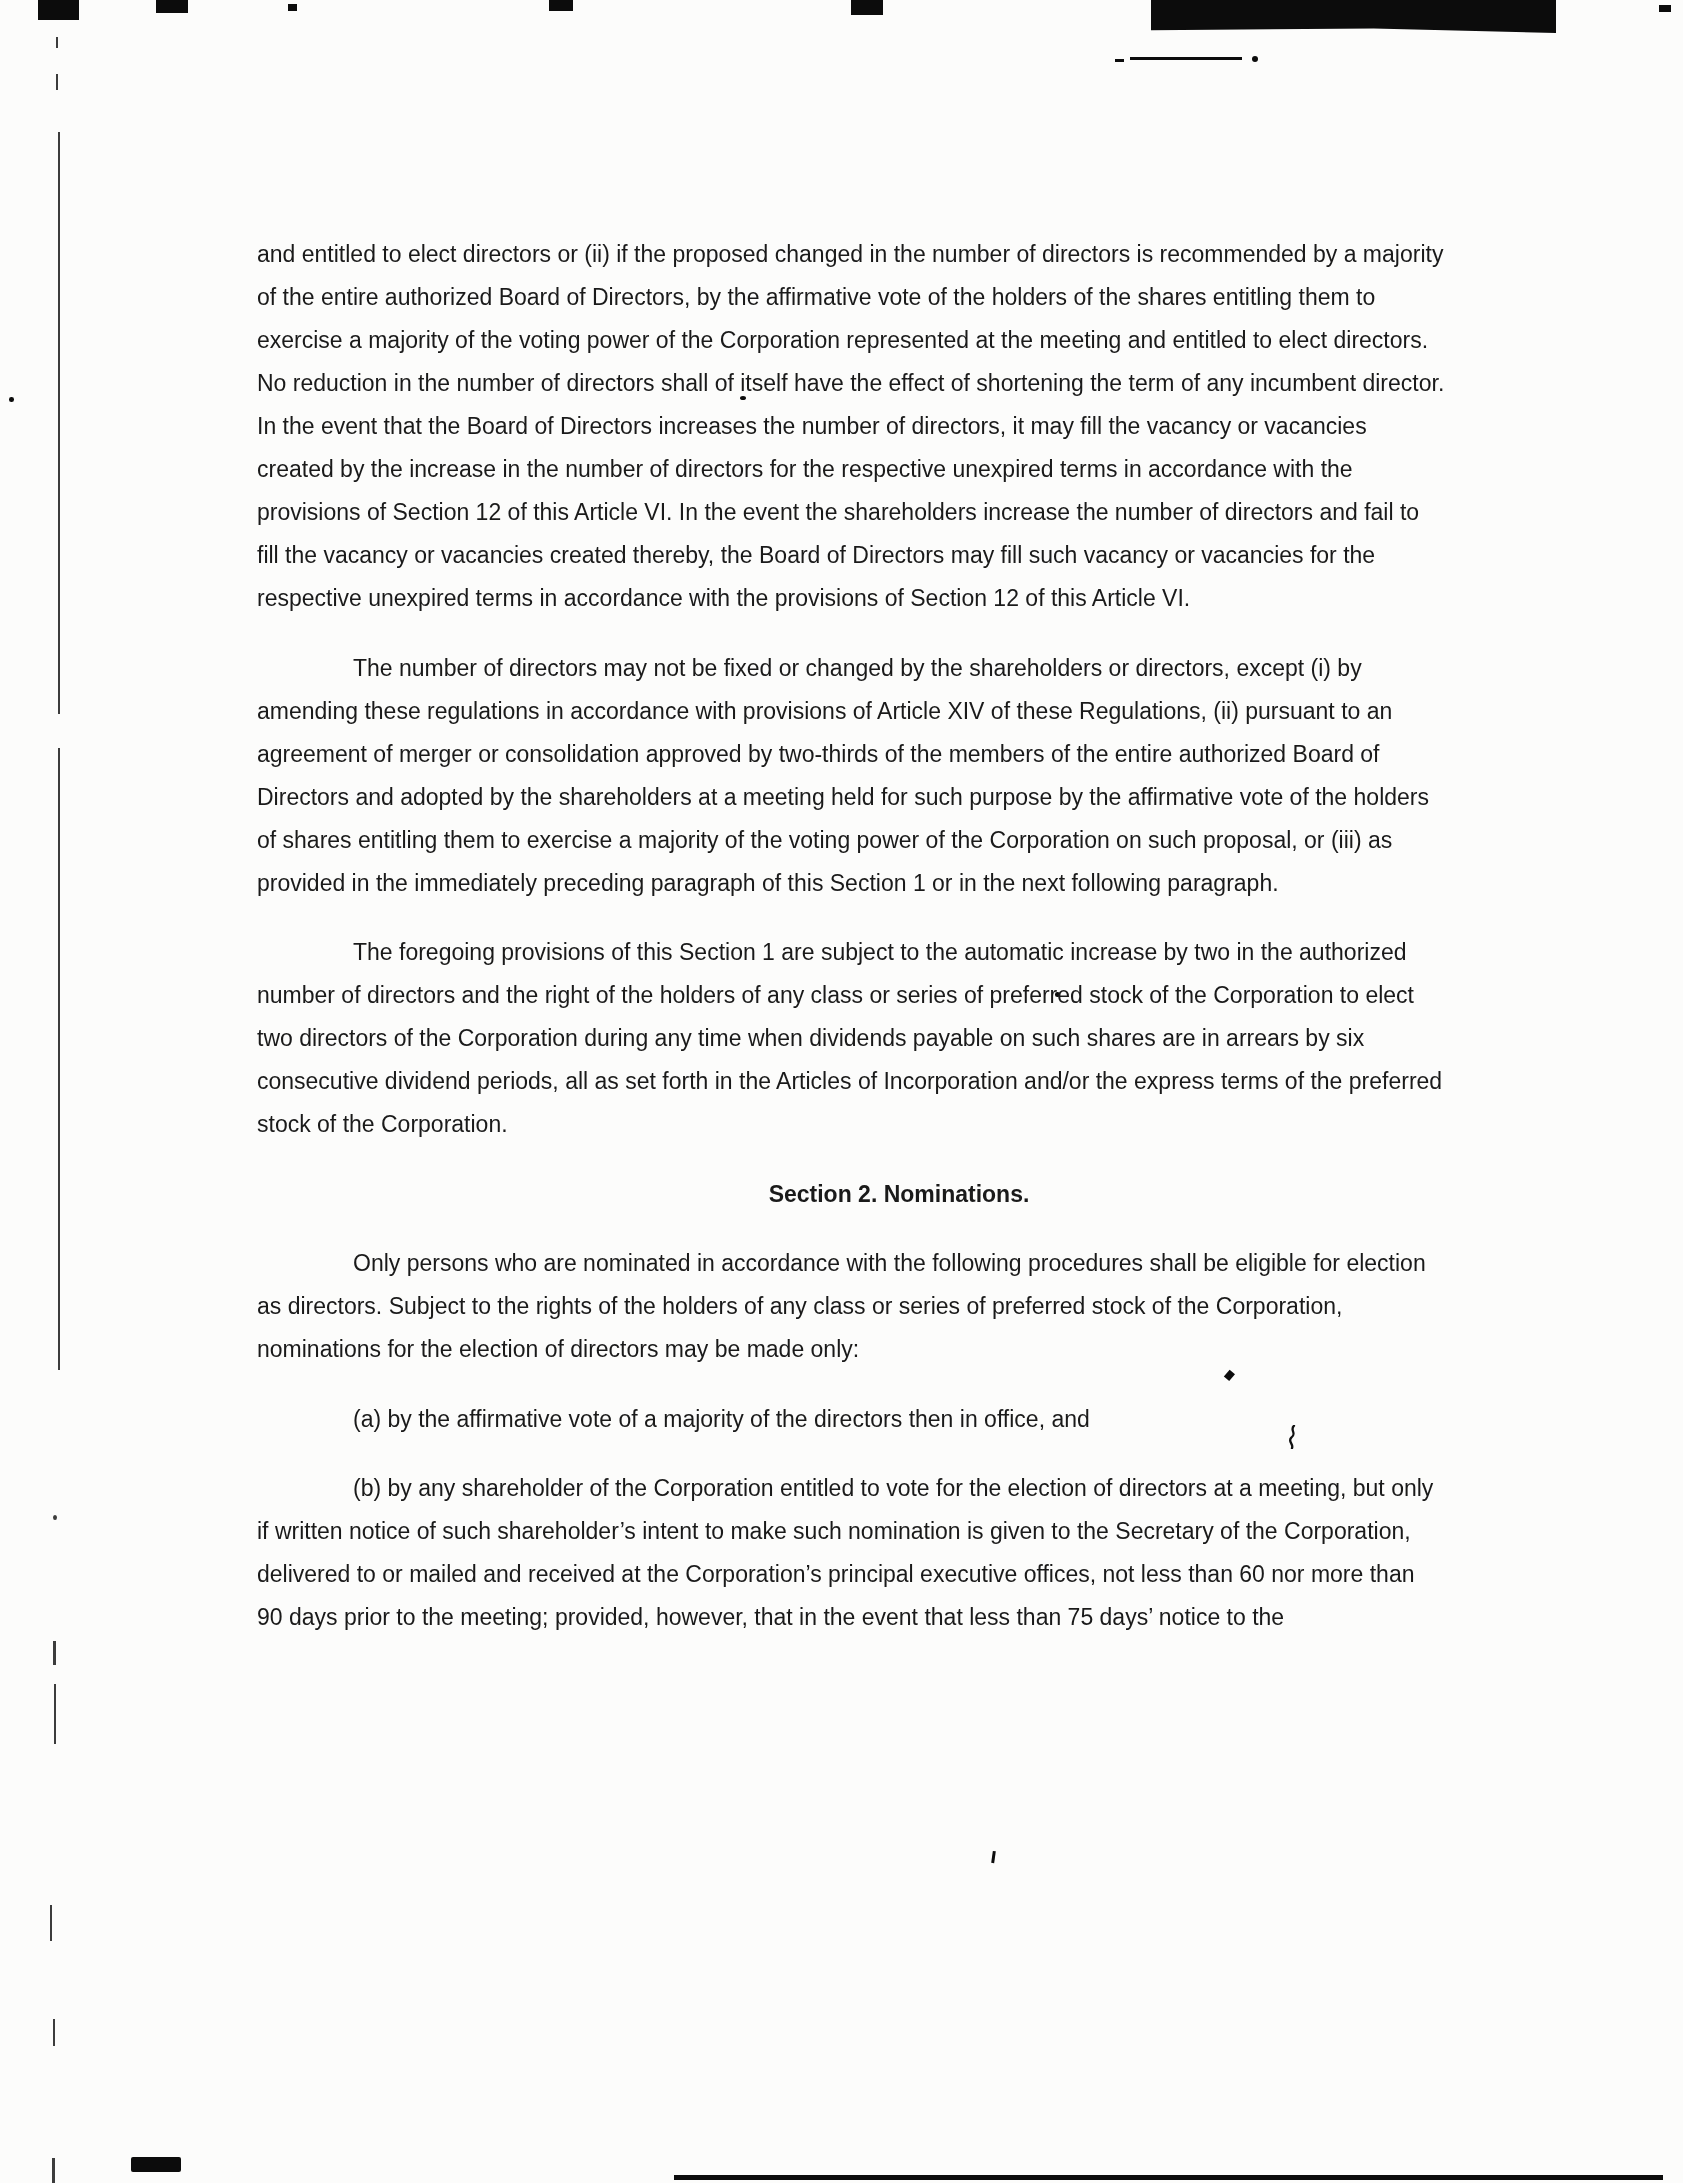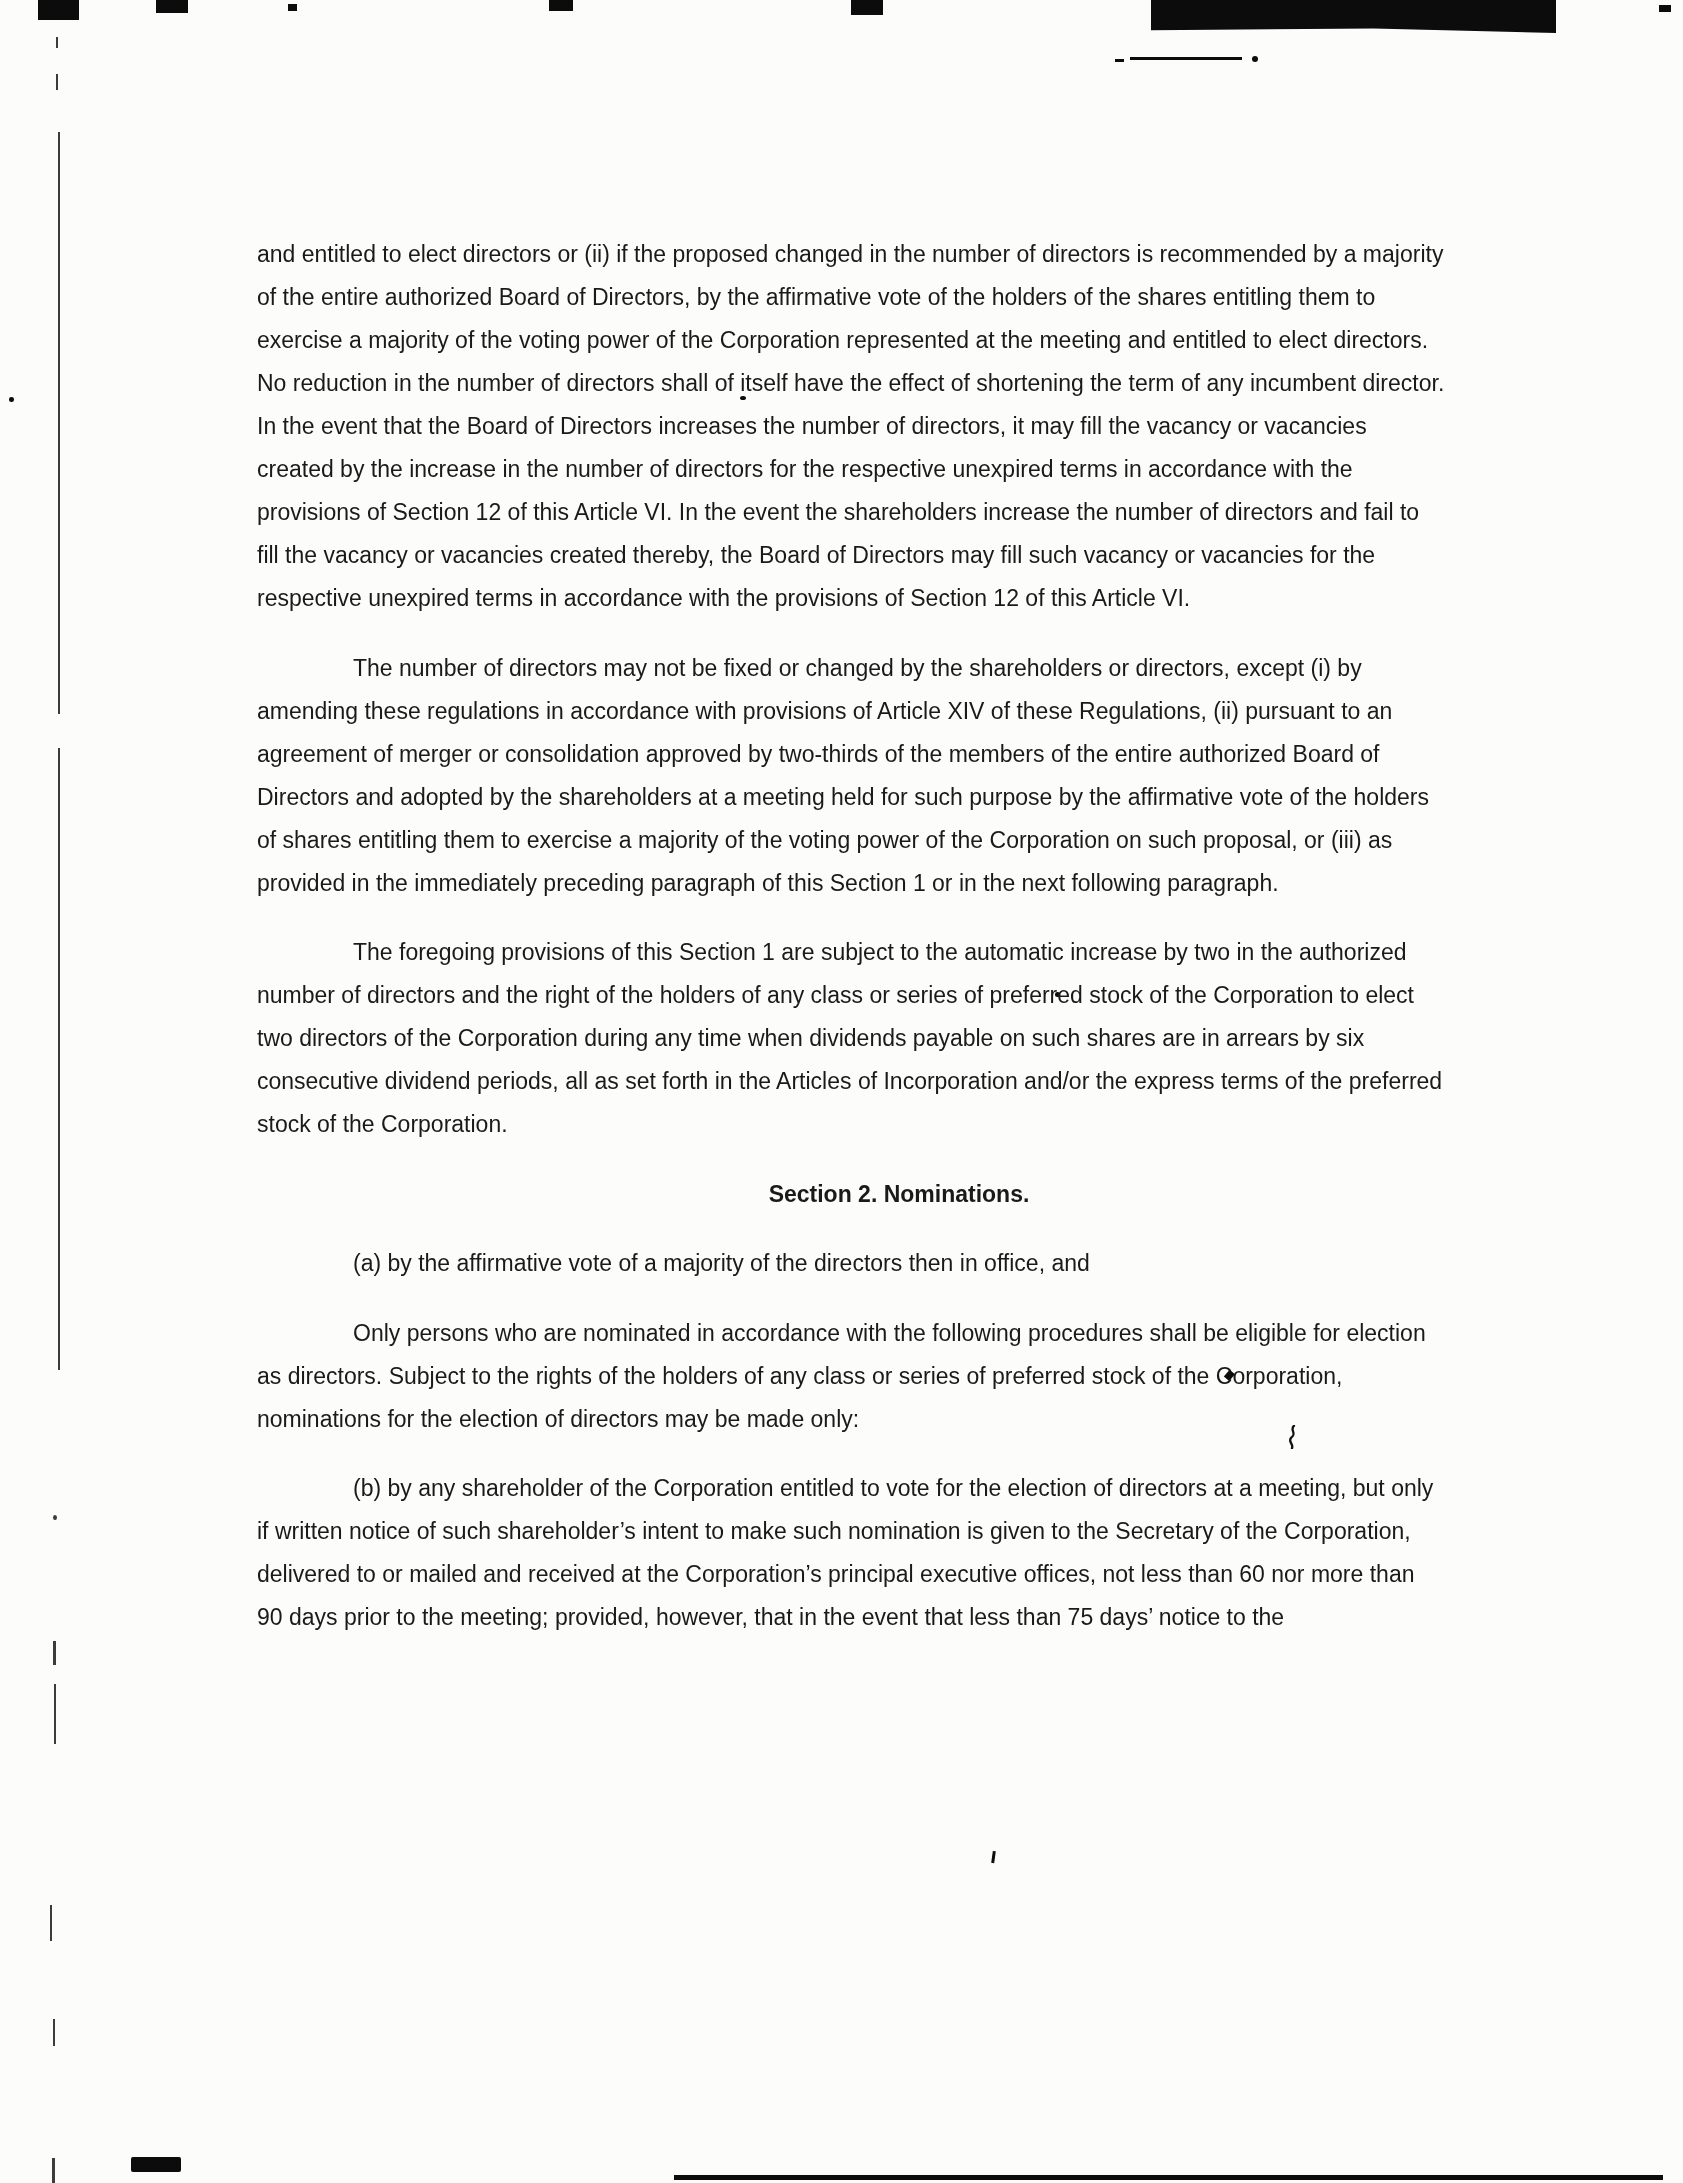--- a/index.html
+++ b/index.html
@@ -98,21 +98,21 @@
 
   <div class="text-block">
     <p>and entitled to elect directors or (ii) if the proposed changed in the number of directors is recommended by a majority of the entire authorized Board of Directors, by the affirmative vote of the holders of the shares entitling them to exercise a majority of the voting power of the Corporation represented at the meeting and entitled to elect directors. No reduction in the number of directors shall of itself have the effect of shortening the term of any incumbent director. In the event that the Board of Directors increases the number of directors, it may fill the vacancy or vacancies created by the increase in the number of directors for the respective unexpired terms in accordance with the provisions of Section 12 of this Article VI. In the event the shareholders increase the number of directors and fail to fill the vacancy or vacancies created thereby, the Board of Directors may fill such vacancy or vacancies for the respective unexpired terms in accordance with the provisions of Section 12 of this Article VI.</p>
 
     <p class="indent">The number of directors may not be fixed or changed by the shareholders or directors, except (i) by amending these regulations in accordance with provisions of Article XIV of these Regulations, (ii) pursuant to an agreement of merger or consolidation approved by two-thirds of the members of the entire authorized Board of Directors and adopted by the shareholders at a meeting held for such purpose by the affirmative vote of the holders of shares entitling them to exercise a majority of the voting power of the Corporation on such proposal, or (iii) as provided in the immediately preceding paragraph of this Section 1 or in the next following paragraph.</p>
 
     <p class="indent">The foregoing provisions of this Section 1 are subject to the automatic increase by two in the authorized number of directors and the right of the holders of any class or series of preferred stock of the Corporation to elect two directors of the Corporation during any time when dividends payable on such shares are in arrears by six consecutive dividend periods, all as set forth in the Articles of Incorporation and/or the express terms of the preferred stock of the Corporation.</p>
 
     <p class="indent heading">Section 2. Nominations.</p>
 
+    <p class="indent">Only persons who are nominated in accordance with the following procedures shall be eligible for election as directors. Subject to the rights of the holders of any class or series of preferred stock of the Corporation, nominations for the election of directors may be made only:</p>
+
     <p class="indent">(a) by the affirmative vote of a majority of the directors then in office, and</p>
-
-    <p class="indent">Only persons who are nominated in accordance with the following procedures shall be eligible for election as directors. Subject to the rights of the holders of any class or series of preferred stock of the Corporation, nominations for the election of directors may be made only:</p>
 
     <p class="indent">(b) by any shareholder of the Corporation entitled to vote for the election of directors at a meeting, but only if written notice of such shareholder’s intent to make such nomination is given to the Secretary of the Corporation, delivered to or mailed and received at the Corporation’s principal executive offices, not less than 60 nor more than 90 days prior to the meeting; provided, however, that in the event that less than 75 days’ notice to the</p>
   </div>
 
 </div>
 
 
 </body></html>

